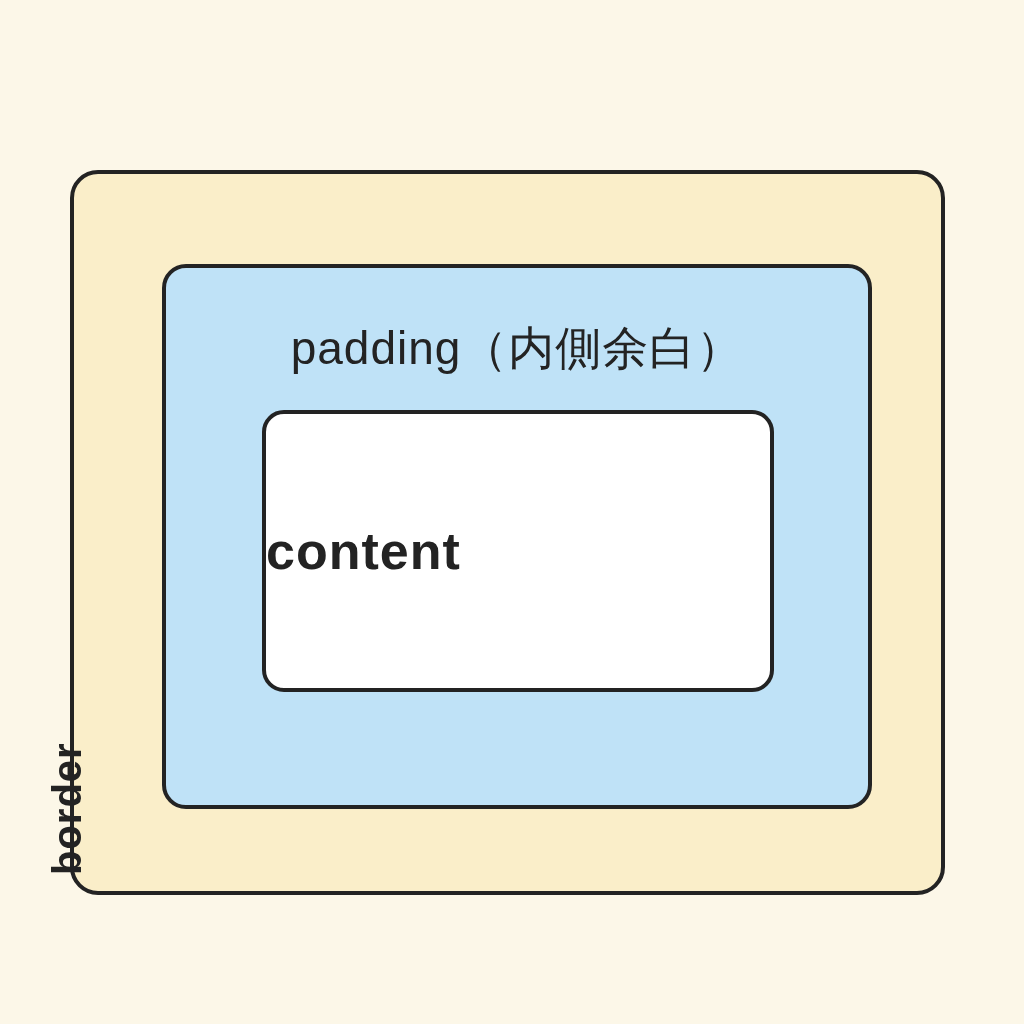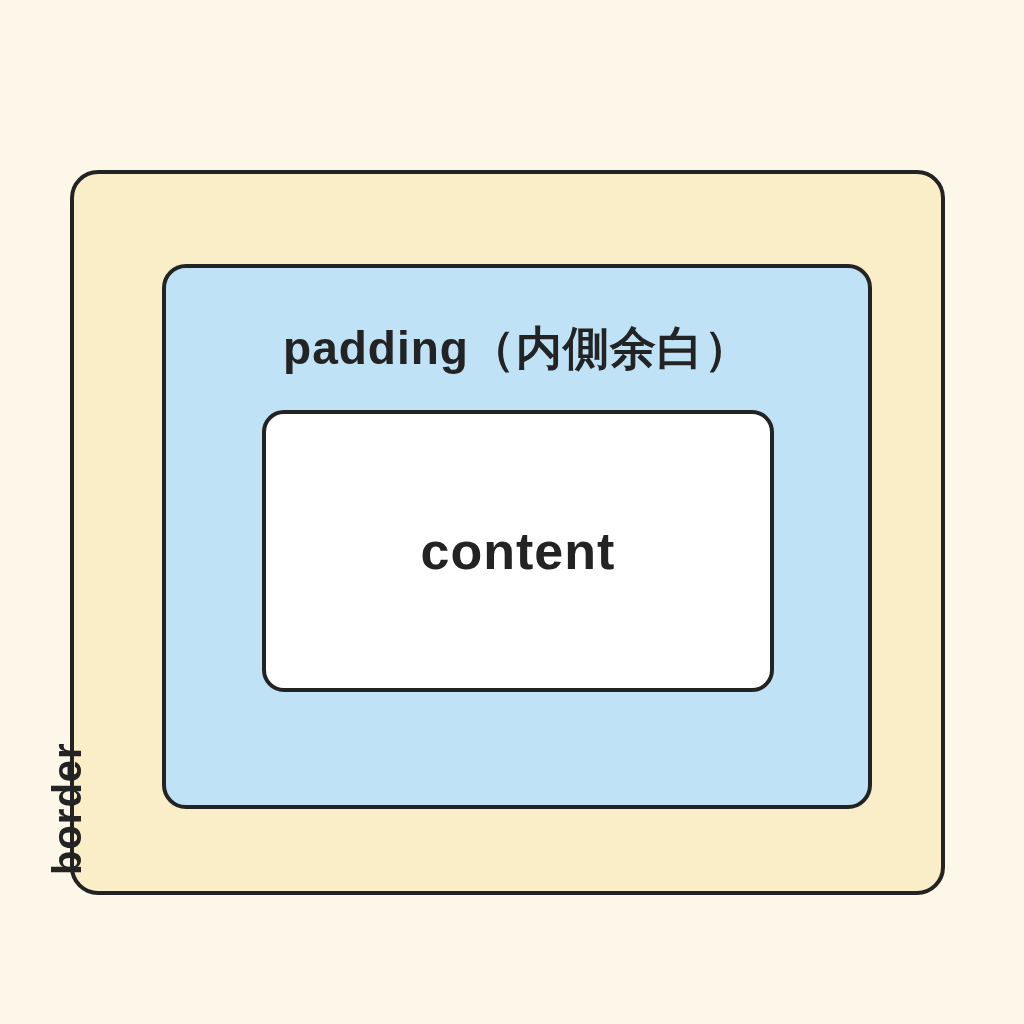--- a/index.html
+++ b/index.html
@@ -75,37 +75,37 @@
     border-radius: 24px;
   }
 
   .padding-label {
     position: absolute;
     top: 50px;
     left: 0;
     width: 100%;
     text-align: center;
     font-size: 46px;
-    font-weight: 700;
+    font-weight: 400;
     letter-spacing: 1px;
     color: var(--text);
   }
 
   .content-box {
     position: absolute;
     left: 96px;
     top: 142px;
     width: 512px;
     height: 282px;
     background: var(--content-box-fill);
     border: 4px solid var(--outline);
     border-radius: 22px;
     display: flex;
     align-items: center;
-    justify-content: center;
+    justify-content: flex-start;
   }
 
   .content-label {
     font-size: 52px;
     font-weight: 700;
     letter-spacing: 1px;
     color: var(--text);
   }
 </style>
 </head>

